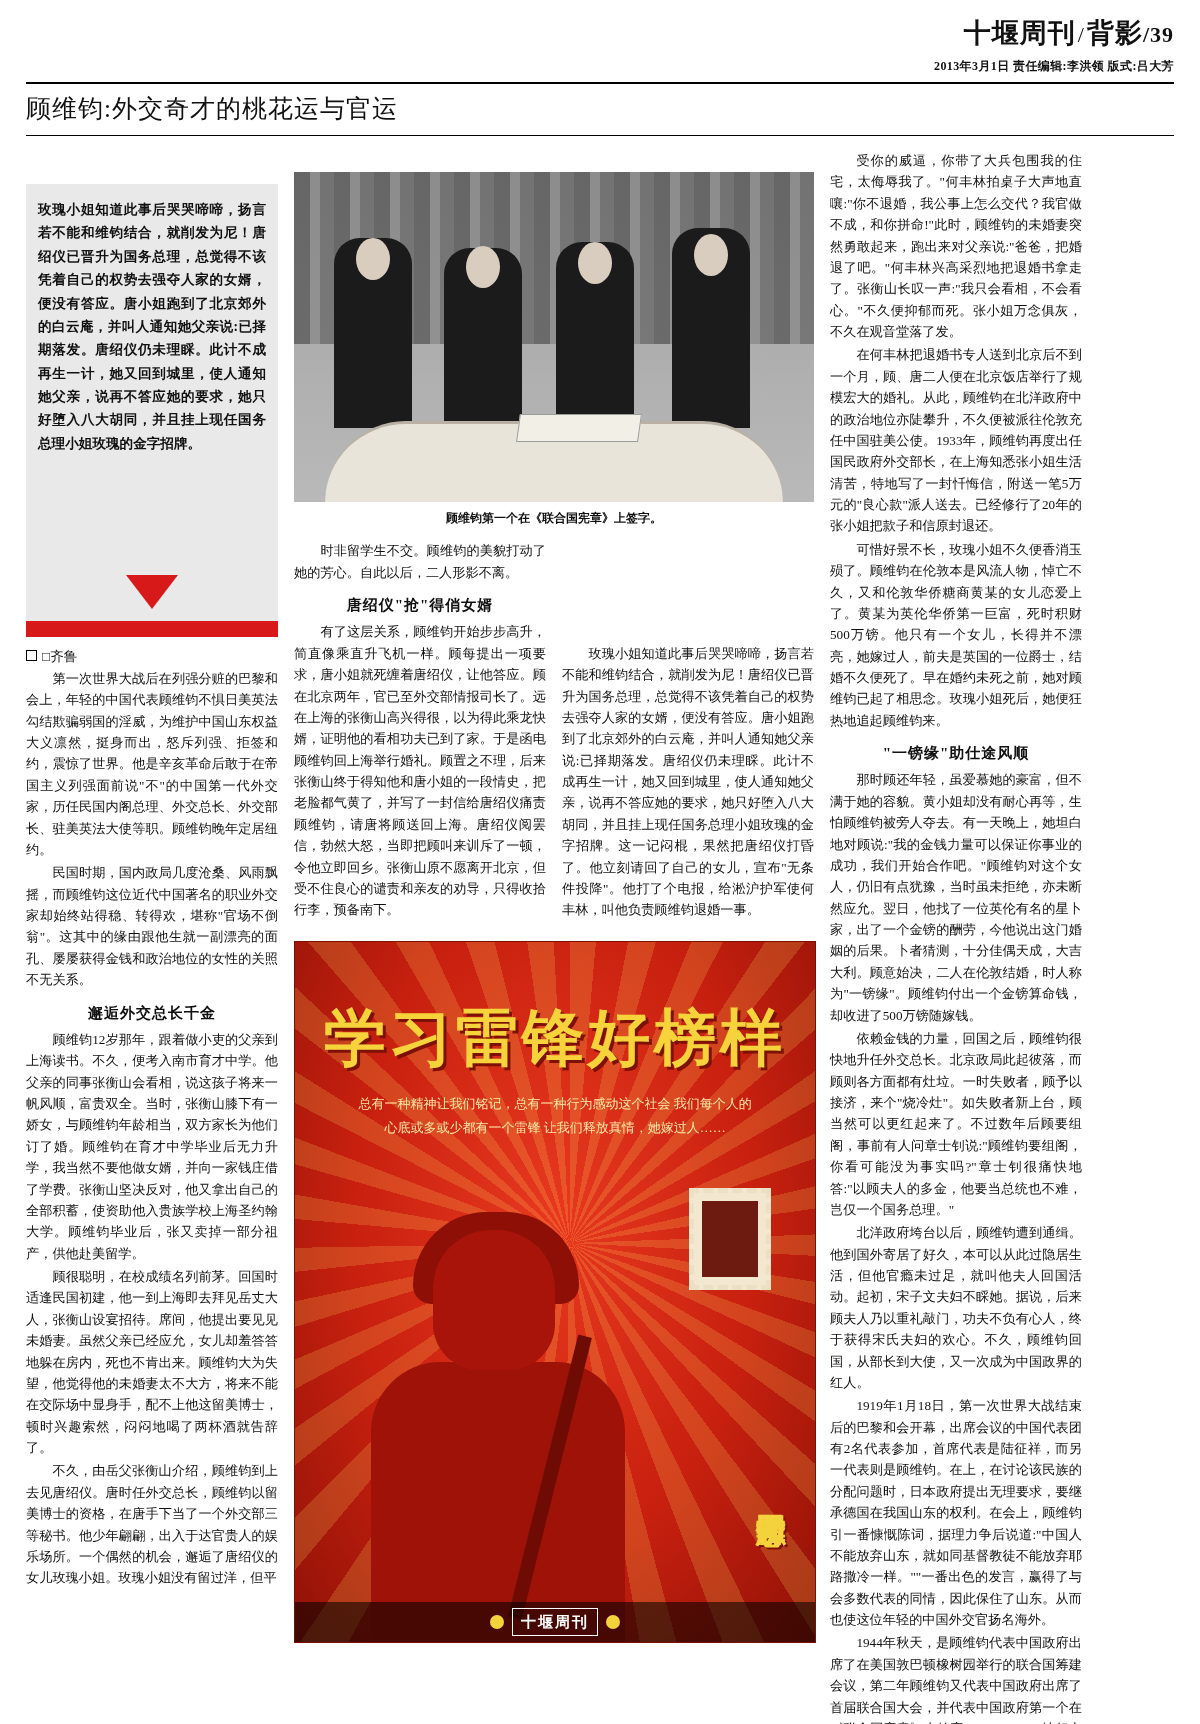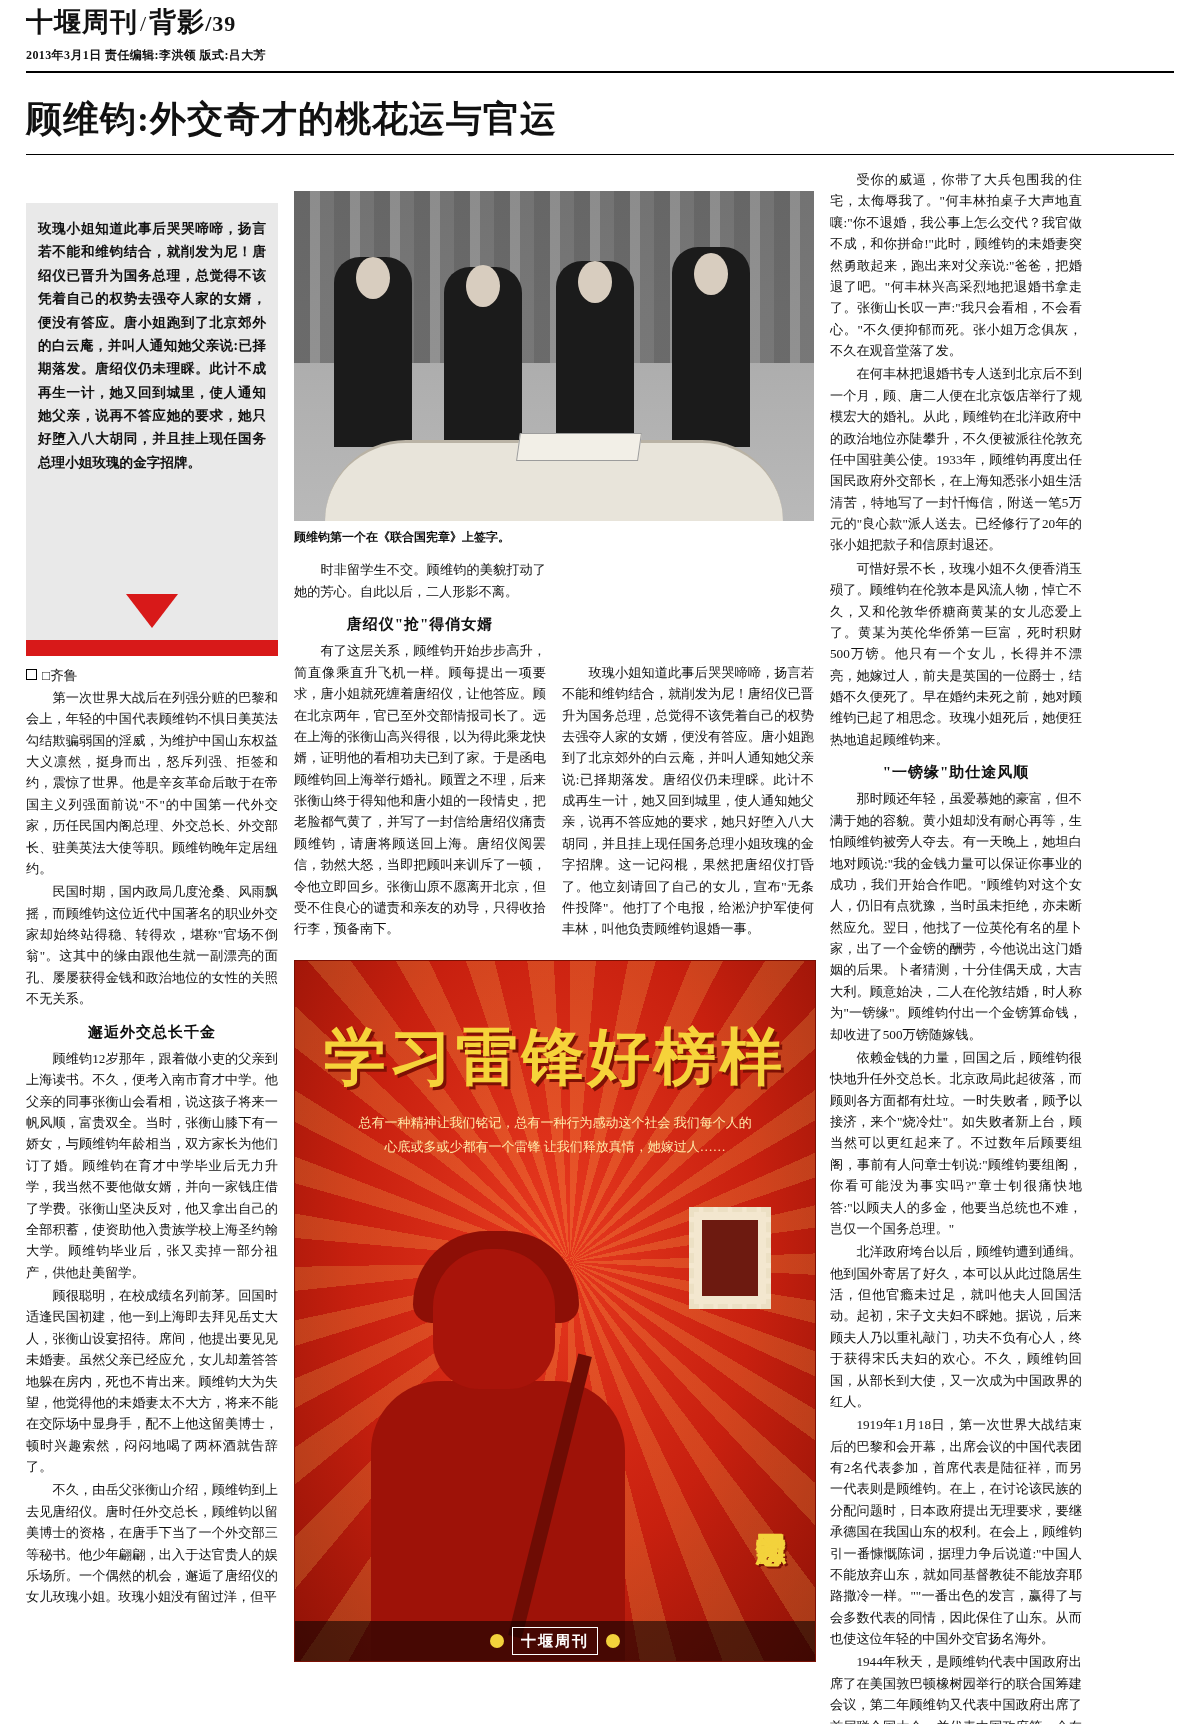--- a/index.html
+++ b/index.html
@@ -8,40 +8,41 @@
     background:#ffffff;
     font-family:"Liberation Serif","DejaVu Serif",serif;
     color:#111;
     position:relative;
     overflow:hidden;
   }
   .page{width:1200px;height:1724px;position:relative;box-sizing:border-box;padding:0 26px;}
 
   
   .masthead{
-    padding-top:4px;
+    padding-top:15px;
+    text-align:right;
     position:relative;
   }
   .mast-line1{
     font-size:22px;font-weight:bold;letter-spacing:1px;
     font-family:"Liberation Serif","DejaVu Serif",serif;
   }
   .mast-line1 .big{font-size:27px;}
   .mast-line1 .slash{font-weight:normal;font-size:22px;padding:0 2px;}
   .mast-line2{
     font-size:12px;margin-top:7px;letter-spacing:0.4px;font-weight:bold;
   }
   .mast-rule{
     margin-top:7px;height:2px;background:#000;width:100%;
   }
 
   
   .headline{
-    margin-top:22px;
-    font-size:36px;font-weight:bold;letter-spacing:1px;
+    margin-top:8px;
+    font-size:25px;font-weight:normal;letter-spacing:1px;
     font-family:"Liberation Serif","DejaVu Serif",serif;
   }
   .head-rule{margin-top:10px;height:1px;background:#000;width:100%;}
 
   
   .cols{
     display:flex;
     margin-top:14px;
     gap:16px;
     align-items:flex-start;
@@ -101,21 +102,21 @@
     position:relative;overflow:hidden;
     margin-top:22px;
   }
   .photo1 .sky{position:absolute;inset:0;background:linear-gradient(180deg,#8d8d8d 0%,#a9a9a9 35%,#b9b9b9 100%);}
   .flagwall{position:absolute;left:0;top:0;right:0;height:52%;background:repeating-linear-gradient(90deg,#5f5f5f 0 16px,#8c8c8c 16px 26px,#6e6e6e 26px 40px);opacity:.85;}
   .figure{position:absolute;bottom:74px;width:78px;background:#1b1b1b;border-radius:26px 26px 0 0;}
   .head{position:absolute;width:34px;height:42px;background:#d8cdbf;border-radius:50%;}
   .table1{position:absolute;left:6%;right:6%;bottom:0;height:78px;background:#e8e4da;border-top:3px solid #b9b2a4;border-radius:120px 120px 0 0;}
   .book{position:absolute;left:43%;bottom:60px;width:120px;height:26px;background:#f2efe7;border:1px solid #9c9c9c;transform:skewX(-8deg);}
   .cap{
-    font-size:12px;text-align:left;margin-top:7px;font-weight:bold;
+    font-size:12px;text-align:center;margin-top:7px;font-weight:bold;
   }
 
   
   .poster{
     width:520px;height:700px;margin-top:18px;position:relative;overflow:hidden;
     background:radial-gradient(ellipse at 50% 40%,#e8391f 0%,#c8200f 55%,#8f1206 100%);
     border:1px solid #7a1004;
   }
   .poster .rays{
     position:absolute;inset:-20%;

